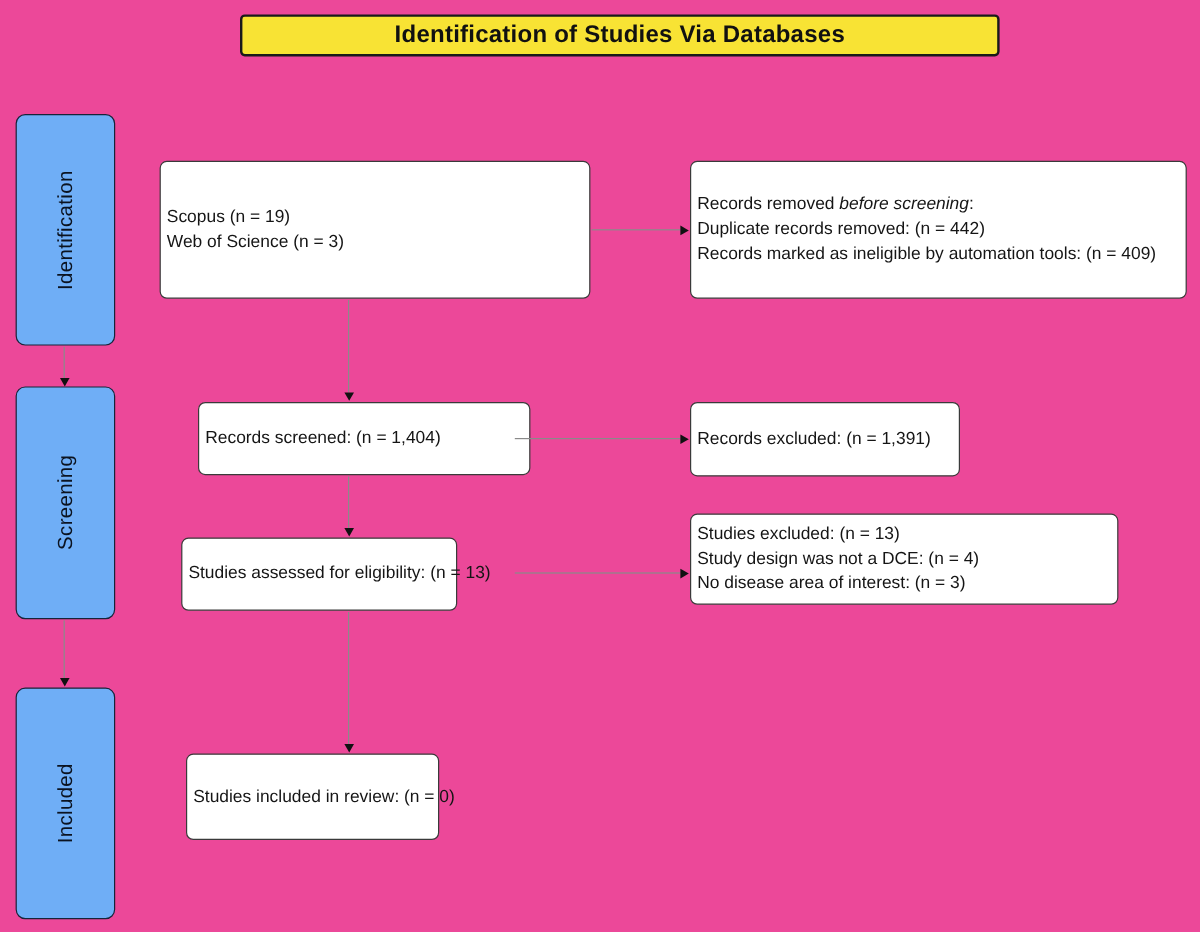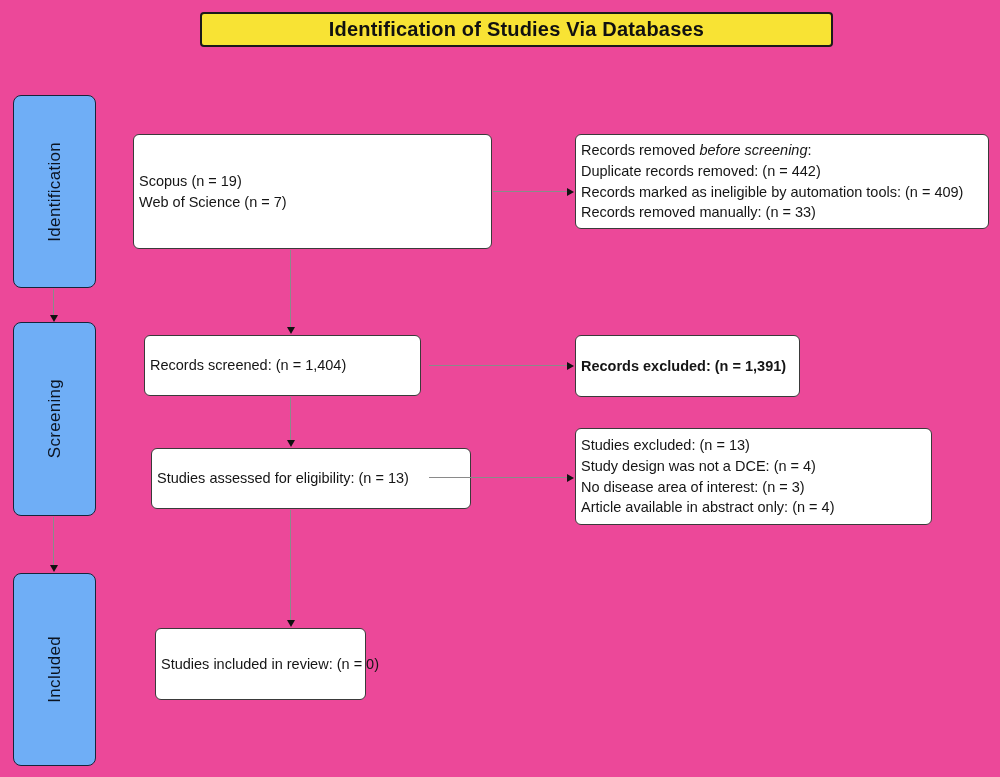--- a/index.html
+++ b/index.html
@@ -67,47 +67,45 @@
   </div>
   <div class="stage" style="left:13px;top:573px;width:83px;height:193px;">
     <span class="vtext">Included</span>
   </div>
 
   <div class="conn-v" style="left:53px;top:289px;height:26px;"></div>
   <div class="conn-v" style="left:53px;top:517px;height:48px;"></div>
 
   <div class="fbox" style="left:133px;top:134px;width:359px;height:115px;">
     <div class="ln">Scopus (n = 19)</div>
-    <div class="ln">Web of Science (n = 7)</div>
+    <div class="ln">Web of Science (n = 3)</div>
   </div>
 
-  <div class="fbox" style="left:575px;top:134px;width:414px;height:95px;">
+  <div class="fbox" style="left:575px;top:134px;width:414px;height:115px;">
     <div class="ln"><span>Records removed </span><span class="it">before screening</span><span>:</span></div>
     <div class="ln">Duplicate records removed: (n = 442)</div>
     <div class="ln">Records marked as ineligible by automation tools: (n = 409)</div>
-    <div class="ln">Records removed manually: (n = 33)</div>
   </div>
 
-  <div class="fbox" style="left:144px;top:335px;width:277px;height:61px;">
+  <div class="fbox" style="left:165px;top:335px;width:277px;height:61px;">
     <div class="ln">Records screened: (n = 1,404)</div>
   </div>
 
-  <div class="fbox" style="left:575px;top:335px;width:225px;height:62px;font-weight:bold;">
+  <div class="fbox" style="left:575px;top:335px;width:225px;height:62px;">
     <div class="ln">Records excluded: (n = 1,391)</div>
   </div>
 
-  <div class="fbox" style="left:151px;top:448px;width:320px;height:61px;">
+  <div class="fbox" style="left:151px;top:448px;width:230px;height:61px;">
     <div class="ln">Studies assessed for eligibility: (n = 13)</div>
   </div>
 
-  <div class="fbox" style="left:575px;top:428px;width:357px;height:97px;">
+  <div class="fbox" style="left:575px;top:428px;width:357px;height:76px;">
     <div class="ln">Studies excluded: (n = 13)</div>
     <div class="ln">Study design was not a DCE: (n = 4)</div>
     <div class="ln">No disease area of interest: (n = 3)</div>
-    <div class="ln">Article available in abstract only: (n = 4)</div>
   </div>
 
   <div class="fbox" style="left:155px;top:628px;width:211px;height:72px;">
     <div class="ln">Studies included in review: (n = 0)</div>
   </div>
 
   <div class="conn-v" style="left:290px;top:250px;height:77px;"></div>
   <div class="conn-v" style="left:290px;top:397px;height:43px;"></div>
   <div class="conn-v" style="left:290px;top:510px;height:110px;"></div>
 

